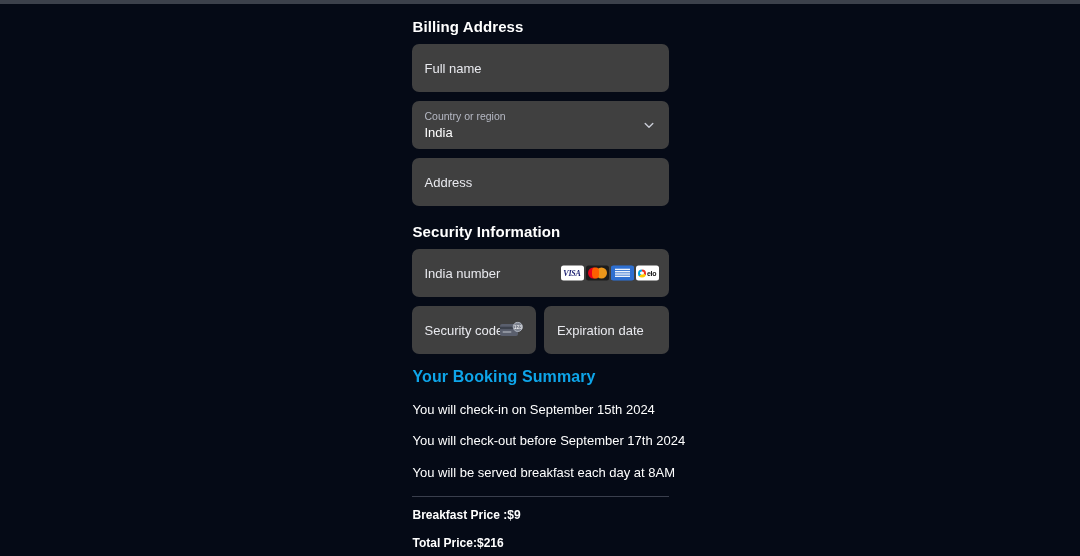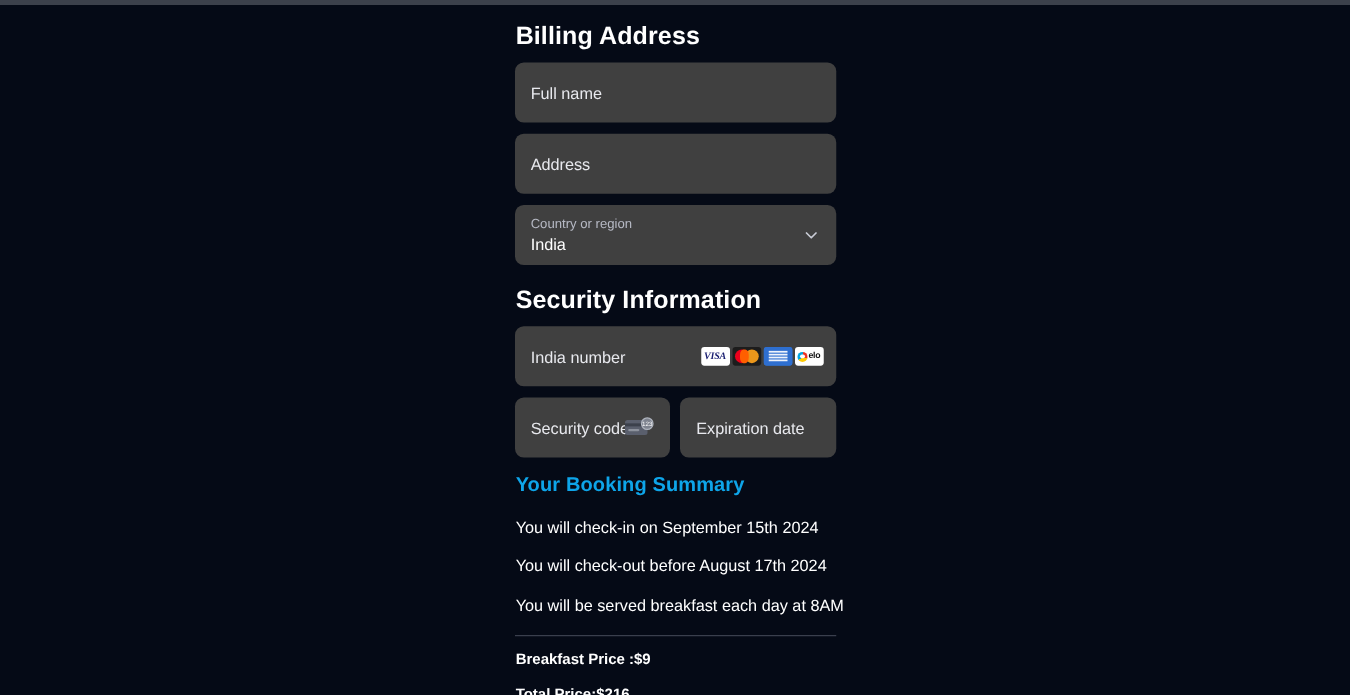--- a/index.html
+++ b/index.html
@@ -36,21 +36,21 @@
     justify-content: center;
   }
 
   .column {
     width: 257px;
     padding-top: 14px;
   }
 
   
   .section-title {
-    font-size: 20px;
+    font-size: 15px;
     font-weight: bold;
     letter-spacing: .1px;
     color: #ffffff;
     margin: 0 0 9px 1px;
   }
   .section-title.payment { margin-top: 17px; }
 
   
   .field {
     position: relative;
@@ -223,32 +223,32 @@
 
 <div class="page">
   <div class="column">
 
     <h2 class="section-title">Billing Address</h2>
 
     <div class="field">
       <span class="field-label">Full name</span>
     </div>
 
-    <div class="field">
-      <span class="field-label">Address</span>
-    </div>
-
     <div class="field select">
       <span class="small-label">Country or region</span>
       <span class="value">India</span>
       <span class="chevron">
         <svg width="14" height="14" viewBox="0 0 14 14" aria-hidden="true">
           <path d="M3.2 5.4 L7 9.2 L10.8 5.4" fill="none" stroke="#c9ccd6" stroke-width="1.4" stroke-linecap="round" stroke-linejoin="round"></path>
         </svg>
       </span>
+    </div>
+
+    <div class="field">
+      <span class="field-label">Address</span>
     </div>
 
     <h2 class="section-title payment">Security Information</h2>
 
     <div class="field">
       <span class="field-label">India number</span>
 
       <span class="card-brands">
         <span class="brand visa">
           <span class="txt">VISA</span>
@@ -291,21 +291,21 @@
       </div>
 
       <div class="field">
         <span class="field-label">Expiration date</span>
       </div>
     </div>
 
     <h2 class="summary-title">Your Booking Summary</h2>
 
     <p class="summary-line">You will check-in on September 15th 2024</p>
-    <p class="summary-line">You will check-out before August 17th 2024</p>
+    <p class="summary-line">You will check-out before September 17th 2024</p>
     <p class="summary-line">You will be served breakfast each day at 8AM</p>
 
     <div class="divider"></div>
 
     <p class="price-line">Breakfast Price :$9</p>
 
     <p class="price-line total">Total Price:$216</p>
 
   </div>
 </div>

